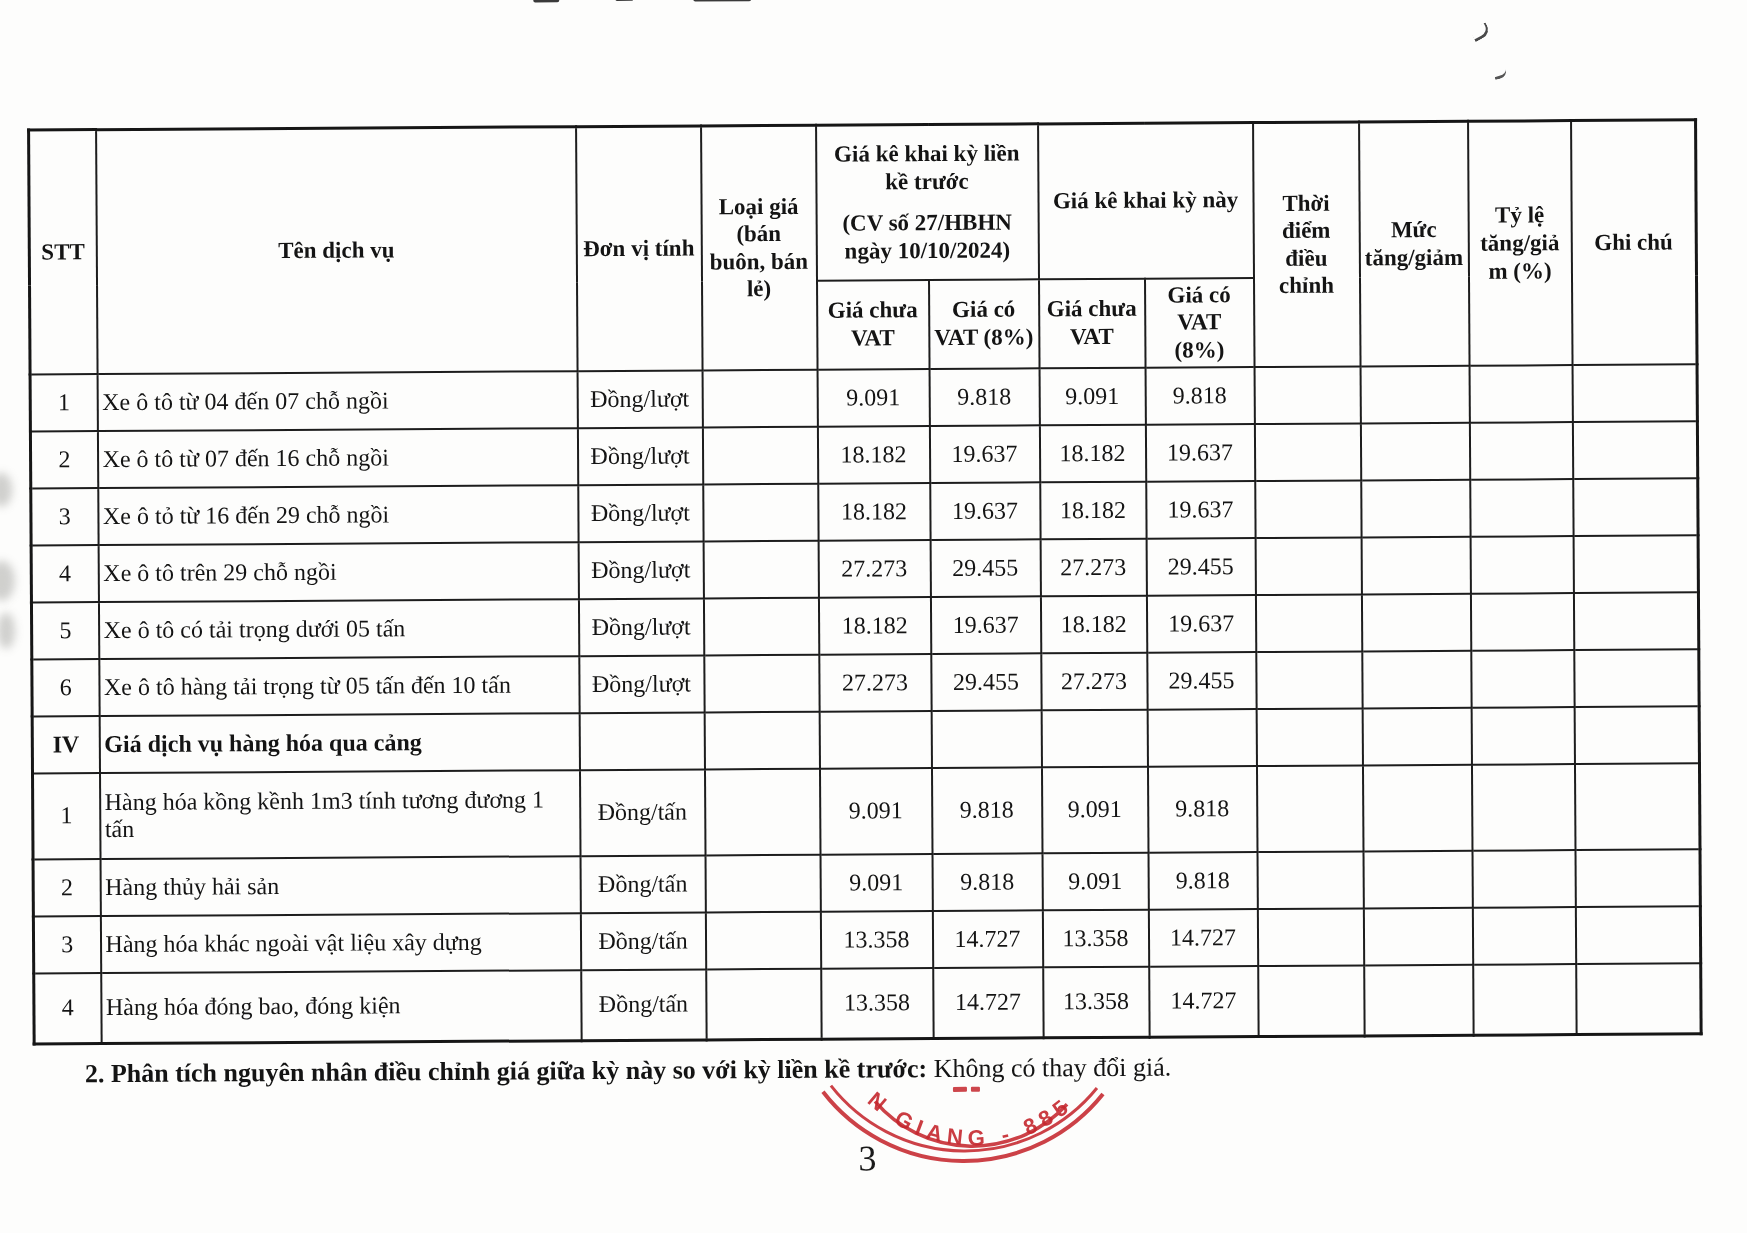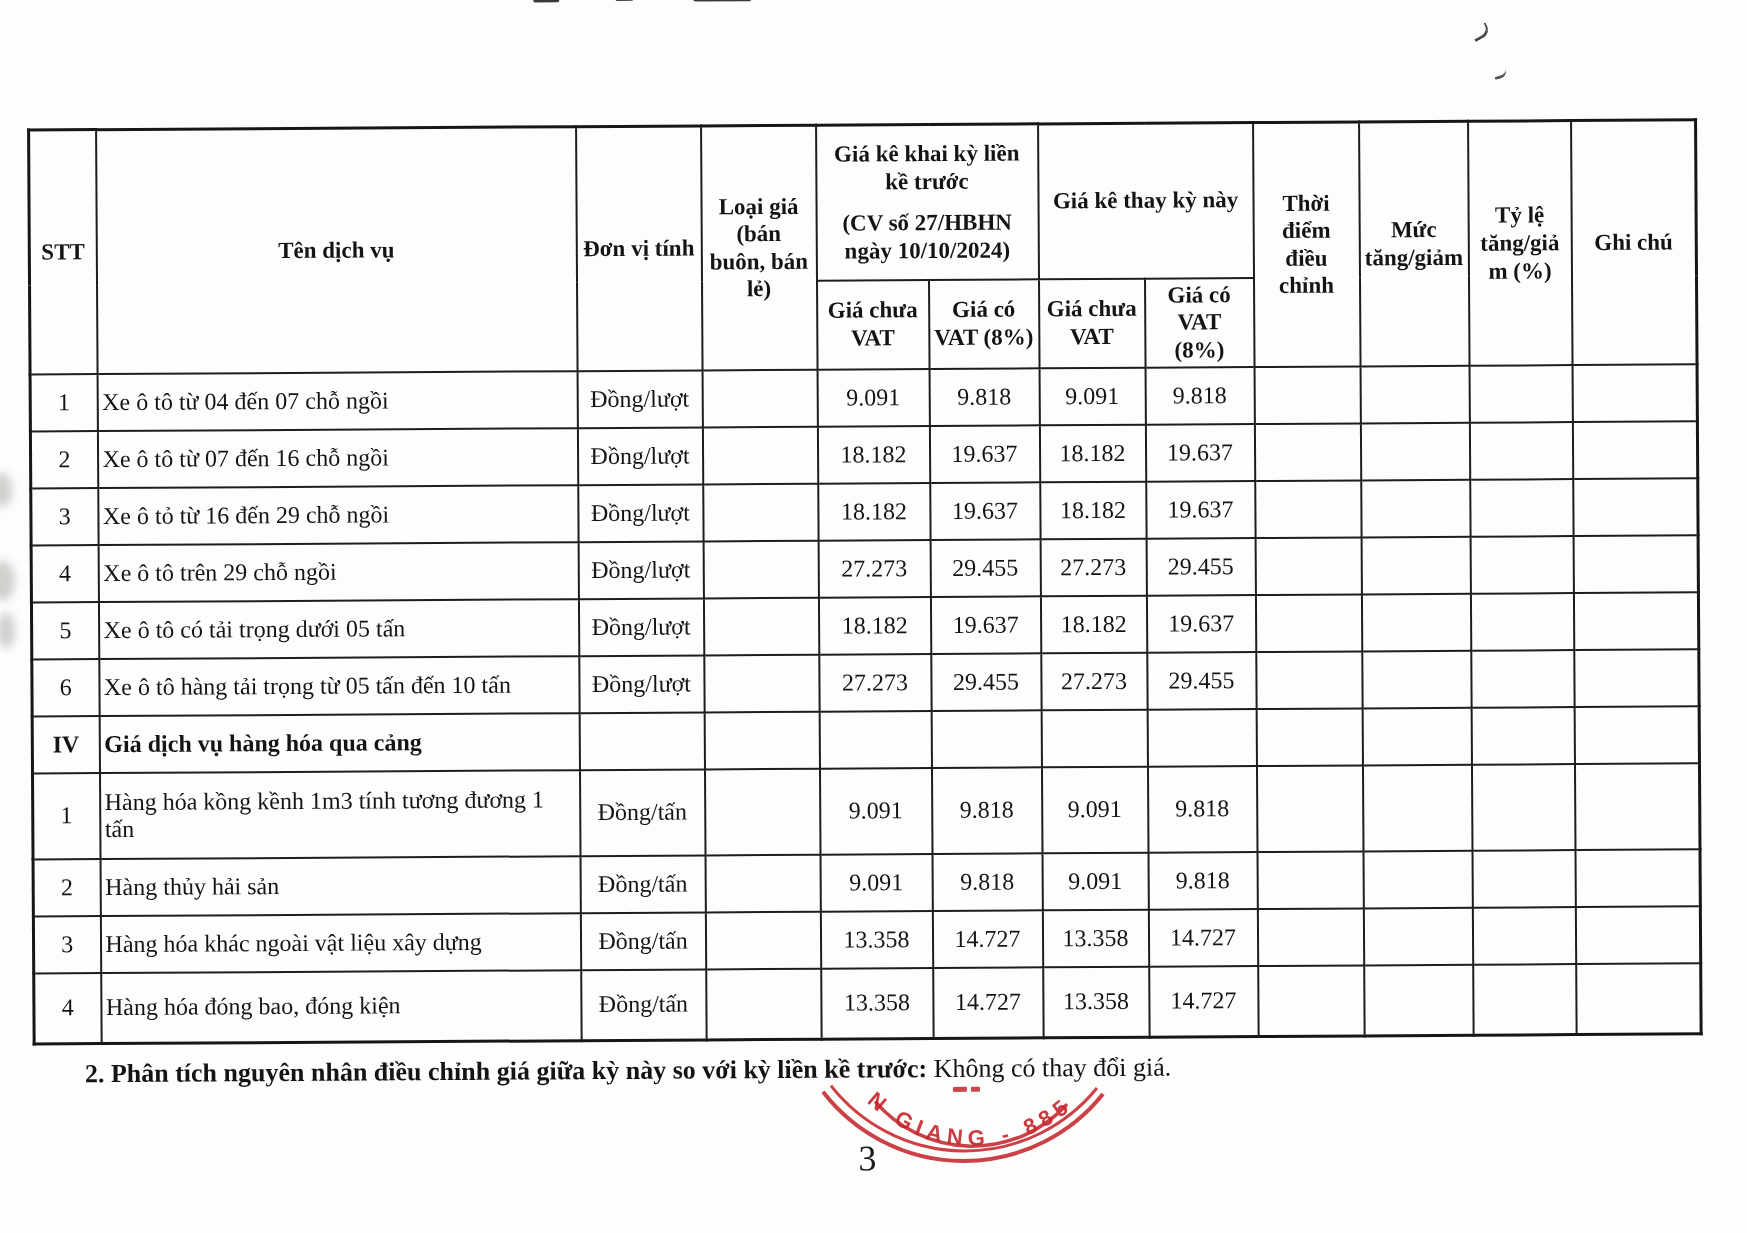--- a/index.html
+++ b/index.html
@@ -103,21 +103,21 @@
       <tr class="tier1">
         <th rowspan="2">STT</th>
         <th rowspan="2">Tên dịch vụ</th>
         <th rowspan="2">Đơn vị tính</th>
         <th rowspan="2">Loại giá (bán buôn, bán lẻ)</th>
         <th colspan="2">
           <div class="grp-title">Giá kê khai kỳ liền kề trước</div>
           <div class="grp-sub">(CV số 27/HBHN ngày 10/10/2024)</div>
         </th>
         <th colspan="2">
-          <div class="grp-title">Giá kê thay kỳ này</div>
+          <div class="grp-title">Giá kê khai kỳ này</div>
         </th>
         <th rowspan="2">Thời điểm điều chỉnh</th>
         <th rowspan="2">Mức tăng/giảm</th>
         <th rowspan="2">Tỷ lệ tăng/giảm (%)</th>
         <th rowspan="2">Ghi chú</th>
       </tr>
       <tr class="tier2">
         <th>Giá chưa VAT</th>
         <th>Giá có VAT (8%)</th>
         <th>Giá chưa VAT</th>

